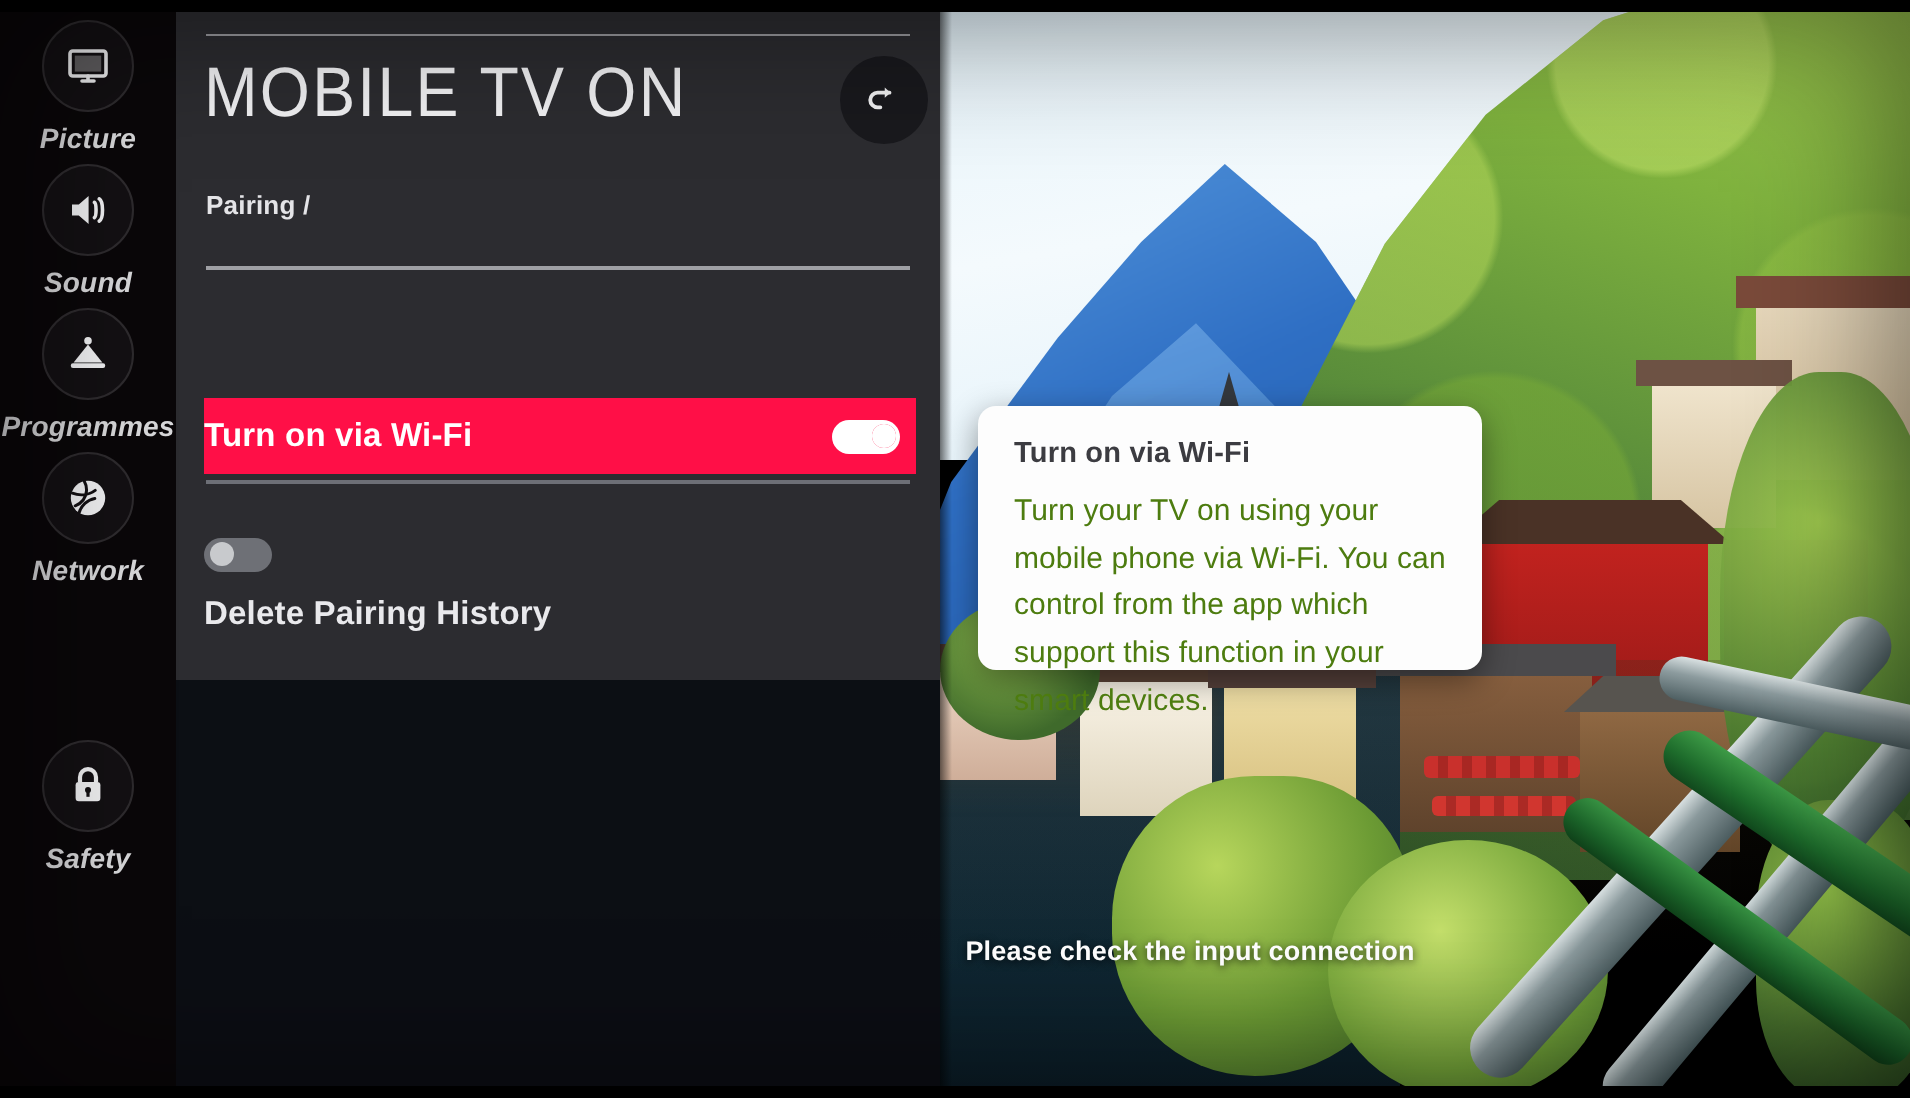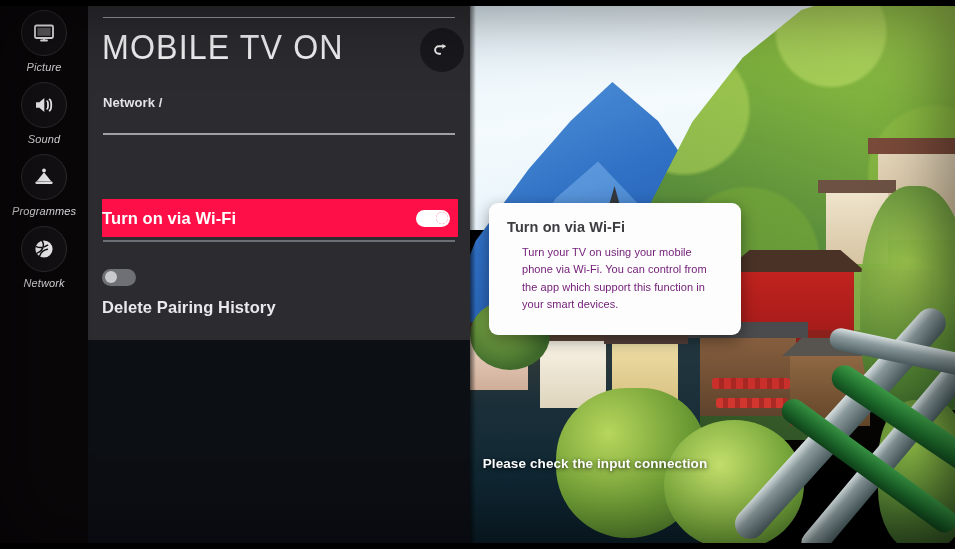--- a/index.html
+++ b/index.html
@@ -93,33 +93,33 @@
     background: #fdfdfd;
     border-radius: 9px;
     box-shadow: 0 5px 16px rgba(0,0,0,.42);
     padding: 16px 18px 14px 18px;
   }
   #tooltip .tt-title {
     font-size: 14.5px; font-weight: bold; color: #3c3c41;
     letter-spacing: .1px; margin-bottom: 9px;
   }
   #tooltip .tt-body {
-    font-size: 11px; color: #701a75; line-height: 1.58; letter-spacing: .05px; margin-left: 15px;
+    font-size: 15px; color: #4d7c0f; line-height: 1.58; letter-spacing: .05px;
   }
 
   
   #nosignal {
     position: absolute;
     left: 430px; top: 448px; width: 330px; height: 58px;
     text-align: center;
     color: #fff;
     text-shadow: 0 1px 4px rgba(0,0,0,.75);
   }
   #nosignal .ns-main { font-size: 21px; font-weight: bold; letter-spacing: .2px; }
-  #nosignal .ns-sub { font-size: 13.5px; font-weight: bold; margin-top: 8px; letter-spacing: .1px; }
+  #nosignal .ns-sub { font-size: 13.5px; font-weight: bold; margin-top: 20px; letter-spacing: .1px; }
 
   
   #rail-nav {
     position: absolute; left: 0; top: 0; width: 88px; height: 549px;
     background: #0a0709;
     z-index: 40;
   }
   .nav-item {
     position: absolute; left: 0; width: 88px; height: 72px;
     text-align: center;
@@ -130,22 +130,22 @@
     background: #131013;
     border: 1.5px solid #2e2b2e;
     display: flex; align-items: center; justify-content: center;
   }
   .nav-item.selected .nav-circle {
     border: 2.5px solid #ef0f47;
     background: #140d11;
   }
   .nav-label {
     margin-top: 5px;
-    font-size: 11px;
-    font-weight: normal;
+    font-size: 14px;
+    font-weight: bold;
     font-style: italic;
     color: #d8d8da;
     letter-spacing: .1px;
   }
   .nav-item.selected .nav-label { color: #fff; }
   .nav-circle svg { display: block; }
 
   
   #panel {
     position: absolute; left: 88px; top: 0; width: 382px; height: 549px;
@@ -327,21 +327,21 @@
 
     <div id="title">MOBILE TV ON</div>
 
     <div id="back-btn">
       <svg width="22" height="22" viewBox="0 0 24 24">
         <path d="M15 8 H8.5 a4 4 0 0 0 0 8 H10" fill="none" stroke="#f0f0f2" stroke-width="2.1" stroke-linecap="round" stroke-linejoin="round"></path>
         <path d="M12.4 5.2 L15.6 8 L12.4 10.8 Z" fill="#f0f0f2"></path>
       </svg>
     </div>
 
-    <div id="breadcrumb">Network /</div>
+    <div id="breadcrumb">Pairing /</div>
 
     <div class="hr-mid"></div>
 
 
     <div class="row active" style="top:199px;">
       <span class="row-label">Turn on via Wi-Fi</span>
       <span class="toggle on">
         <span class="knob"></span>
       </span>
     </div>
@@ -397,20 +397,31 @@
         <svg width="24" height="24" viewBox="0 0 24 24">
           <circle cx="12" cy="5.4" r="1.9" fill="#f0f0f2"></circle>
           <path d="M12 7.3 L4.8 16.2 h14.4 Z" fill="#f0f0f2"></path>
           <rect x="3.4" y="16.6" width="17.2" height="2.4" rx="1.1" fill="#f0f0f2"></rect>
         </svg>
       </div>
       <div class="nav-label">Programmes</div>
     </div>
 
 
+    <div class="nav-item" style="top:370px;">
+      <div class="nav-circle">
+        <svg width="24" height="24" viewBox="0 0 24 24">
+          <path d="M8 10V7.6a4 4 0 0 1 8 0V10" fill="none" stroke="#f0f0f2" stroke-width="2.1"></path>
+          <rect x="5.8" y="10" width="12.4" height="9.6" rx="1.6" fill="#f0f0f2"></rect>
+          <circle cx="12" cy="14" r="1.5" fill="#131013"></circle>
+          <rect x="11.2" y="14.4" width="1.6" height="3" fill="#131013"></rect>
+        </svg>
+      </div>
+      <div class="nav-label">Safety</div>
+    </div>
 
 
   </div>
 
   <div id="topbar-black"></div>
   <div id="botbar-black"></div>
   <div id="vignette"></div>
 
 </div>
 

